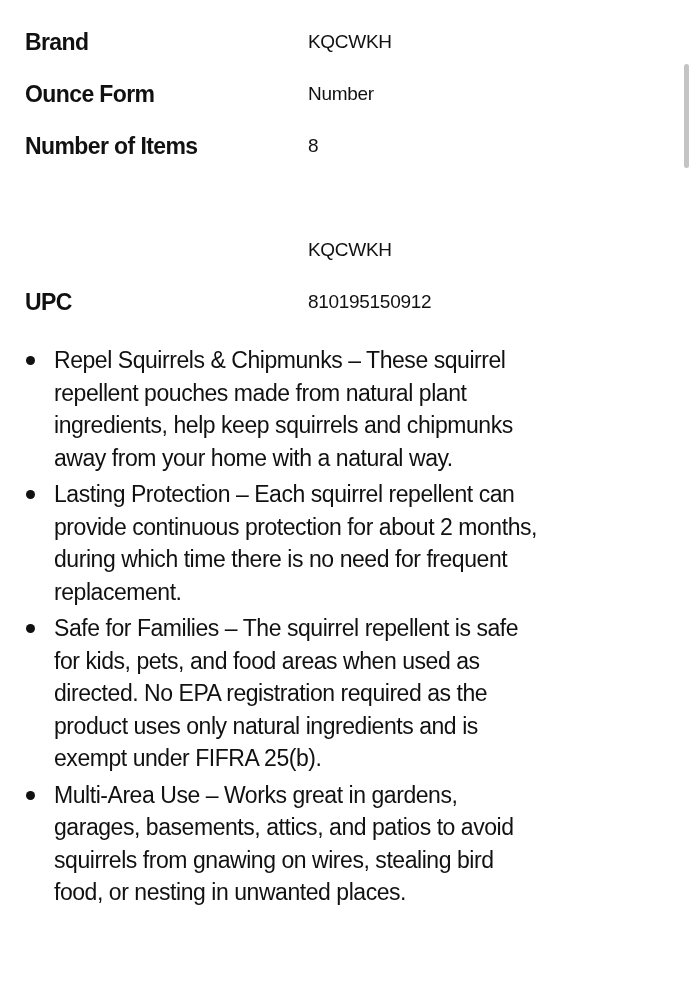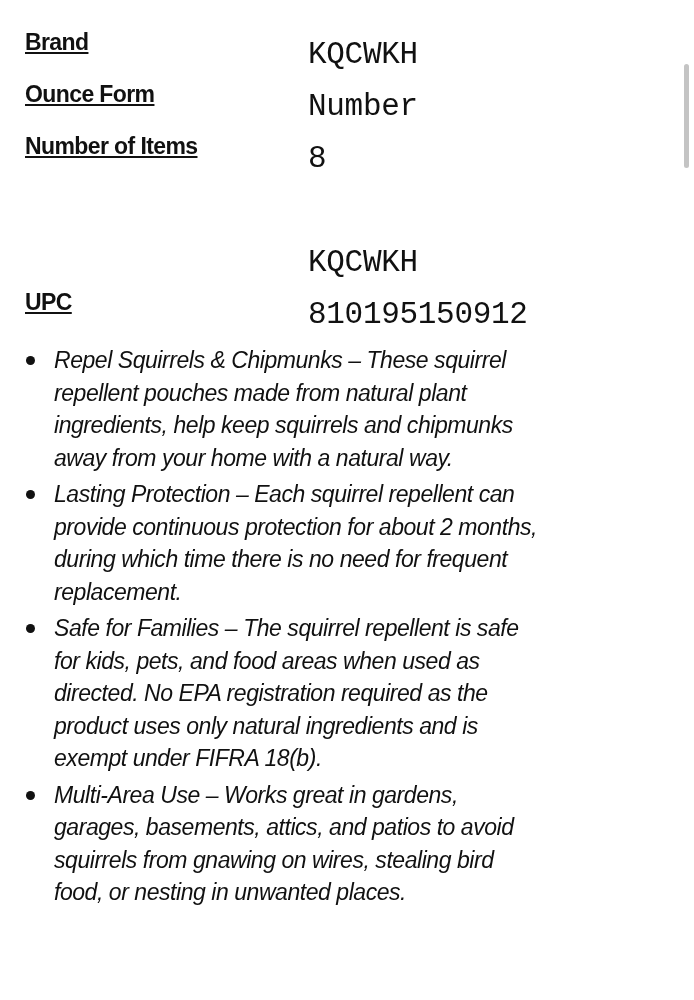--- a/index.html
+++ b/index.html
@@ -7,30 +7,30 @@
     width: 694px; height: 1000px; overflow: hidden;
     background: #ffffff; color: #111111;
     font-family: "Liberation Sans", sans-serif;
     position: relative;
   }
   .specs { position: absolute; left: 0; top: 17px; width: 694px; }
   .spec-row { position: relative; height: 52px; }
   .spec-label {
     position: absolute; left: 25px; top: 10px;
     font-weight: bold; font-size: 23px; letter-spacing: -0.6px;
-    line-height: 30px; white-space: nowrap; text-decoration: underline;
+    line-height: 30px; white-space: nowrap;
   }
   .spec-value {
-    position: absolute; left: 308px; top: 23px;
-    font-size: 31px; letter-spacing: -0.3px;
-    line-height: 30px; white-space: nowrap; font-family: Liberation Mono, monospace;
+    position: absolute; left: 308px; top: 10px;
+    font-size: 19px; letter-spacing: -0.3px;
+    line-height: 30px; white-space: nowrap;
   }
   .bullets {
     position: absolute; left: 0; top: 344px; width: 575px;
-    margin: 0; padding: 0; list-style: none; font-style: italic;
+    margin: 0; padding: 0; list-style: none;
   }
   .bullet {
     position: relative; padding-left: 54px; padding-right: 30px;
     font-size: 23px; line-height: 32.5px; letter-spacing: -0.45px;
     margin-bottom: 4px;
   }
   .bullet-dot {
     position: absolute; left: 26px; top: 12px;
     width: 9px; height: 9px; border-radius: 50%; background: #111111;
   }
@@ -70,21 +70,21 @@
   <li class="bullet">
     <span class="bullet-dot"></span>
     <span>Repel Squirrels &amp; Chipmunks – These squirrel repellent pouches made from natural plant ingredients, help keep squirrels and chipmunks away from your home with a natural way.</span>
   </li>
   <li class="bullet">
     <span class="bullet-dot"></span>
     <span>Lasting Protection – Each squirrel repellent can provide continuous protection for about 2 months, during which time there is no need for frequent replacement.</span>
   </li>
   <li class="bullet">
     <span class="bullet-dot"></span>
-    <span>Safe for Families – The squirrel repellent is safe for kids, pets, and food areas when used as directed. No EPA registration required as the product uses only natural ingredients and is exempt under FIFRA 18(b).</span>
+    <span>Safe for Families – The squirrel repellent is safe for kids, pets, and food areas when used as directed. No EPA registration required as the product uses only natural ingredients and is exempt under FIFRA 25(b).</span>
   </li>
   <li class="bullet">
     <span class="bullet-dot"></span>
     <span>Multi-Area Use – Works great in gardens, garages, basements, attics, and patios to avoid squirrels from gnawing on wires, stealing bird food, or nesting in unwanted places.</span>
   </li>
 </ul>
 
 <div class="scrollbar"></div>
 
 </body></html>

